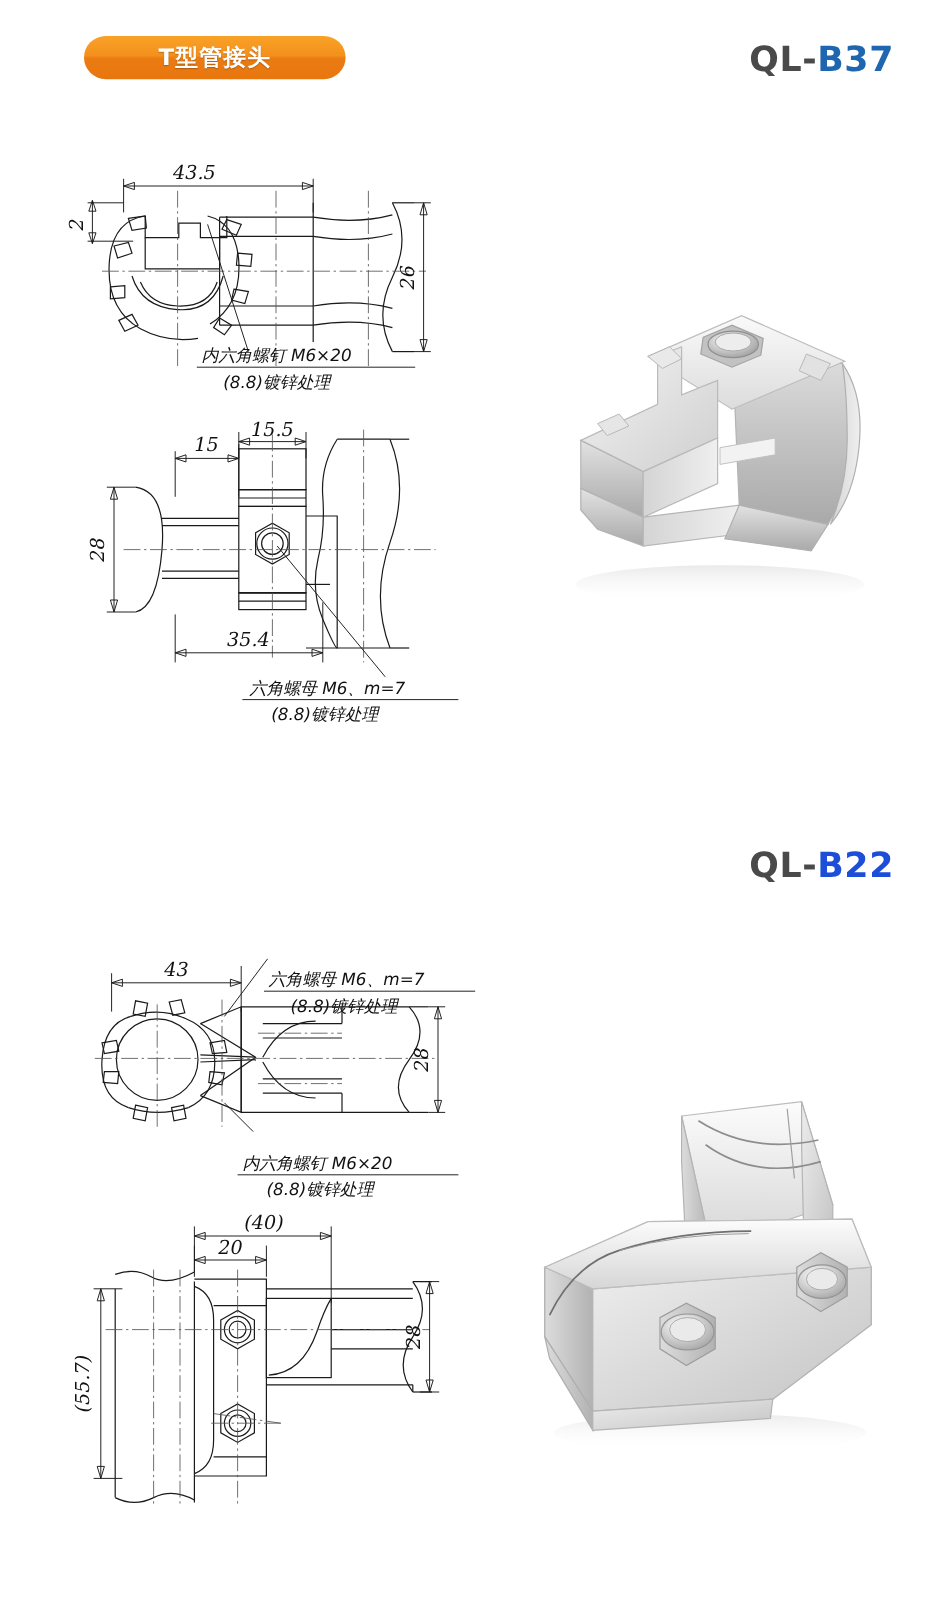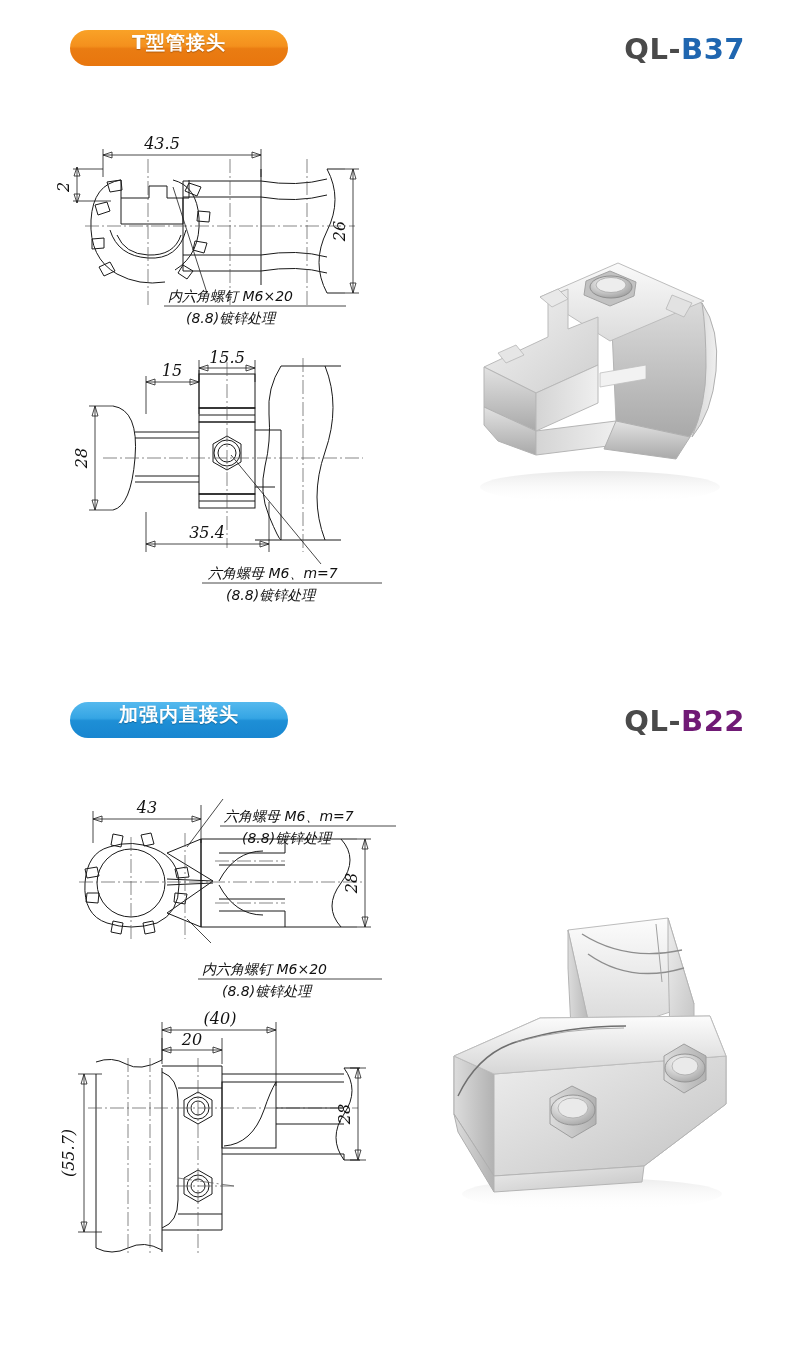--- a/index.html
+++ b/index.html
@@ -9,40 +9,40 @@
     font-family:"Liberation Sans","DejaVu Sans",sans-serif;
     position:relative;overflow:hidden;
   }
   .page{position:relative;width:790px;height:1346px;}
 
   
   .sec-head{position:absolute;left:0;width:790px;height:60px;}
   .badge{
     position:absolute;left:70px;top:0;width:218px;height:36px;
     border-radius:18px;
-    display:flex;justify-content:center;
+    display:flex;align-items:center;justify-content:center;
     color:#fff;font-size:19px;font-weight:bold;letter-spacing:1px;
     font-family:"DejaVu Sans","Liberation Sans",sans-serif;
     text-shadow:0 1px 1px rgba(0,0,0,.25);
     box-sizing:border-box;
   }
   .badge.orange{
     background:linear-gradient(180deg,#f9a227 0%,#f4901d 45%,#ea7c12 52%,#e8760e 100%);
   }
   .badge.blue{
     background:linear-gradient(180deg,#55b9ee 0%,#35a5e4 45%,#1e8fd6 52%,#1886d0 100%);
   }
   .code{
     position:absolute;right:45px;top:2px;
     font-size:29px;font-weight:bold;letter-spacing:.5px;
     font-family:"DejaVu Sans","Liberation Sans",sans-serif;
     color:#4a4a4a;white-space:nowrap;
   }
   .code .hl-blue{color:#1f66b0;}
-  .code .hl-orange{color:#701a75;}
+  .code .hl-orange{color:#1d4ed8;}
 
   
   .dwg{position:absolute;font-style:italic;}
   .render{position:absolute;}
 
   svg{display:block;overflow:visible;}
   .ln{stroke:#1a1a1a;stroke-width:1;fill:none;}
   .ln-t{stroke:#1a1a1a;stroke-width:.8;fill:none;}
   .ctr{stroke:#555;stroke-width:.7;fill:none;stroke-dasharray:14 3 2 3;}
   .dim{stroke:#1a1a1a;stroke-width:.8;fill:none;}
@@ -288,23 +288,20 @@
       <path d="M176 196 L250 212 L236 234 L164 224 Z" fill="url(#m2)" stroke="#b0b0b0" stroke-width="1"></path>
 
       <path d="M100 72 L118 64 L128 74 L112 82 Z" fill="#e9e9e9" stroke="#b6b6b6" stroke-width=".8"></path>
       <path d="M232 70 L252 78 L244 92 L226 84 Z" fill="#e2e2e2" stroke="#b6b6b6" stroke-width=".8"></path>
       <path d="M58 128 L76 120 L84 130 L66 138 Z" fill="#e6e6e6" stroke="#b6b6b6" stroke-width=".8"></path>
       <path d="M160 148 L206 140 L206 154 L160 162 Z" fill="#f2f2f2" stroke="#bfbfbf" stroke-width=".8"></path>
     </svg>
   </div>
 
   <div class="sec-head" style="top:702px;">
-    <div class="badge blue">
-      <span>加强内直接头</span>
-    </div>
     <div class="code">
       <span>QL-</span><span class="hl-orange">B22</span>
     </div>
   </div>
 
   <div class="dwg" style="left:75px;top:781px;">
     <svg width="320" height="165" viewBox="0 0 320 165">
 
       <g>
         <line class="dim" x1="18" y1="30" x2="18" y2="62"></line>

